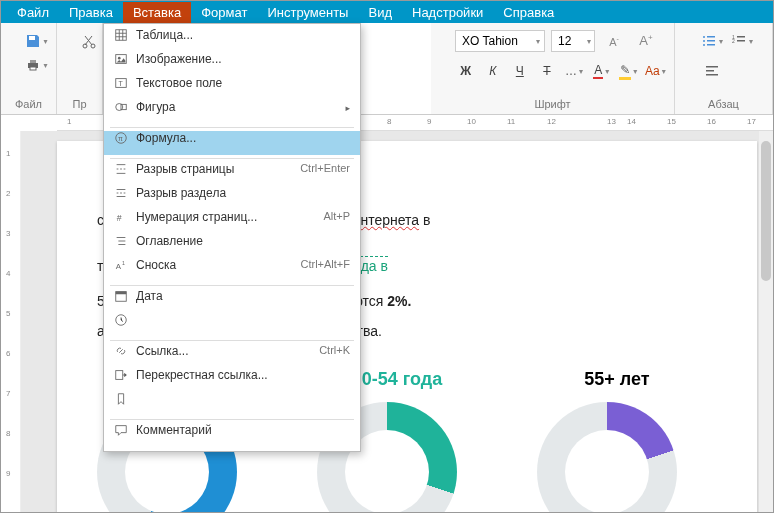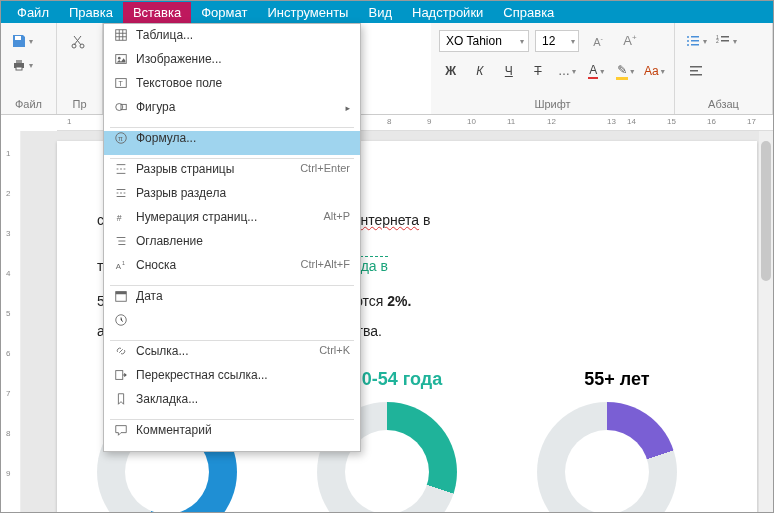--- a/index.html
+++ b/index.html
@@ -1,24 +1,24 @@
 <!DOCTYPE html>
 <html><head>
 <meta charset="utf-8">
 <style>
   * { box-sizing: border-box; margin: 0; padding: 0; font-family: -apple-system, "Segoe UI", Arial, sans-serif; }
   body { width: 774px; height: 513px; overflow: hidden; background: #fff; border: 1px solid #999; position: relative; font-size: 12px; }
 
   .menubar { background: #0096c7; color: #fff; height: 22px; display: flex; align-items: center; padding: 0 6px; }
   .menubar .mitem { padding: 3px 10px; cursor: default; font-size: 13px; }
-  .menubar .mitem.active { background: #be185d; }
+  .menubar .mitem.active { background: #c2410c; }
 
   .toolbar { height: 92px; background: #f7f7f7; border-bottom: 1px solid #ccc; display: flex; }
   .tgroup { border-right: 1px solid #d8d8d8; padding: 6px 8px 2px 8px; display: flex; flex-direction: column; justify-content: space-between; }
-  .tgroup .controls { flex: 1; }
+  .tgroup .controls { flex: 1; margin-left: 16px; }
   .tgroup .label { color: #777; font-size: 11px; text-align: center; padding-top: 2px; height: 16px; }
   .tbtn { width: 26px; height: 24px; display: inline-flex; align-items: center; justify-content: center; color: #555; border-radius: 2px; }
   .tbtn svg { width: 16px; height: 16px; }
   .drop::after { content: "▾"; font-size: 8px; color: #888; margin-left: 2px; }
   .row { display: flex; align-items: center; gap: 2px; }
   .fontsel { border: 1px solid #ccc; background: #fff; height: 22px; padding: 0 18px 0 6px; font-size: 12px; position: relative; display: inline-flex; align-items: center; min-width: 90px; }
   .fontsel::after { content: "▾"; position: absolute; right: 4px; font-size: 8px; color: #888; }
   .sizesel { border: 1px solid #ccc; background: #fff; height: 22px; width: 44px; padding: 0 14px 0 6px; font-size: 12px; position: relative; display: inline-flex; align-items: center; }
   .sizesel::after { content: "▾"; position: absolute; right: 3px; font-size: 8px; color: #888; }
 
@@ -388,21 +388,20 @@
       </span>
       <span class="lbl">Перекрестная ссылка...</span>
       <span class="sc"></span>
     </div>
     <div class="ditem">
       <span class="icn">
         <svg width="14" height="14" viewBox="0 0 16 16">
           <path fill="none" stroke="#666" d="M5 2h6v12l-3-3-3 3z"></path>
         </svg>
       </span>
-      <span class="lbl">Закладка...</span>
       <span class="sc"></span>
     </div>
     <div class="dsep"></div>
     <div class="ditem">
       <span class="icn">
         <svg width="14" height="14" viewBox="0 0 16 16">
           <path fill="none" stroke="#666" d="M2 3h12v8H8l-3 3v-3H2z"></path>
         </svg>
       </span>
       <span class="lbl">Комментарий</span>

